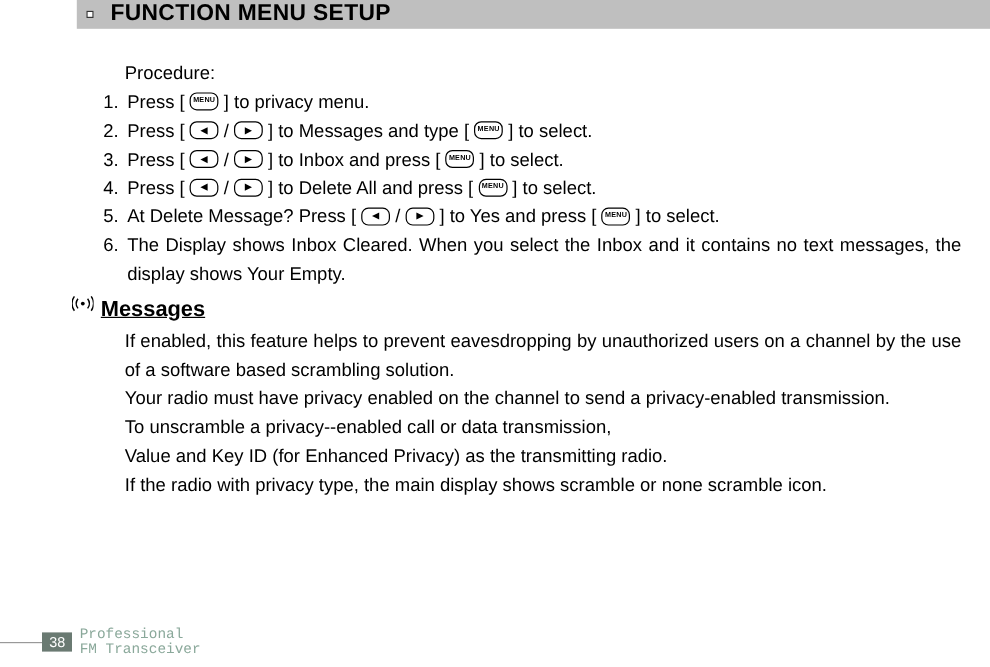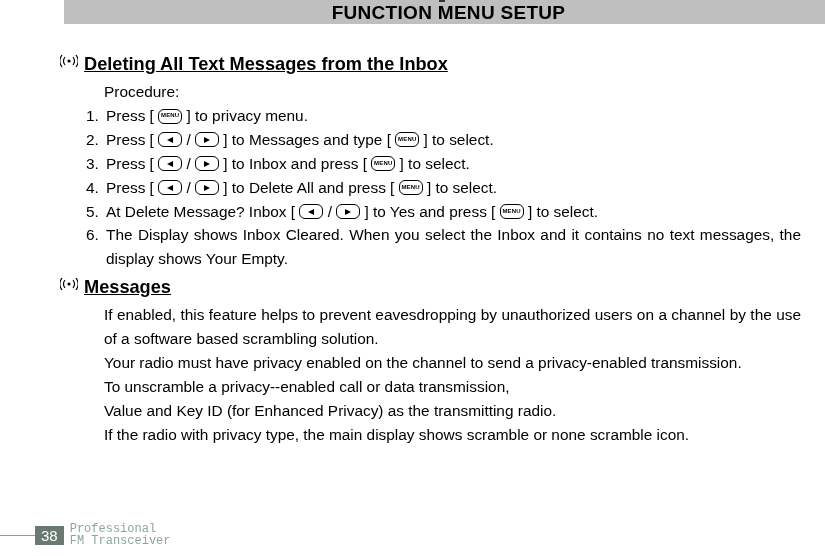--- a/index.html
+++ b/index.html
@@ -13,21 +13,20 @@
     background: #fff;
     position: relative;
   }
   .header-bar {
     margin: 0 0 0 64px;
     height: 24px;
     background: #bfbfbf;
     display: flex;
     align-items: center;
     padding-left: 8px;
-    flex-direction: column;
   }
   .header-bullet {
     width: 6px; height: 6px;
     border: 1px solid #333;
     background: #fff;
     margin-right: 14px;
   }
   .header-title {
     font-weight: bold;
     font-size: 19px;
@@ -106,55 +105,41 @@
     align-items: center;
   }
   .footer-line {
     width: 35px;
     border-top: 1px solid #999;
     margin-right: 0;
   }
   .page-num {
     background: #6a7a72;
     color: #fff;
-    font-size: 15px;
+    font-size: 12px;
     padding: 1px 6px;
     margin-right: 6px;
   }
   .footer-text {
     font-family: Liberation Mono, monospace;
     font-size: 12px;
     line-height: 1.05;
     color: #8aa89a;
   }
 </style>
 </head>
 <body>
 
 <div class="header-bar">
   <span class="header-bullet"></span>
   <span class="header-title">FUNCTION MENU SETUP</span>
 </div>
 
 <div class="content">
 
-  <div class="section-row">
-    <span class="radio-icon">
-      <svg width="18" height="16" viewBox="0 0 18 16">
-        <g stroke="#000" stroke-width="1.2" fill="none">
-          <path d="M2 2 A10 10 0 0 0 2 14"></path>
-          <path d="M5 4 A6.5 6.5 0 0 0 5 12"></path>
-          <path d="M16 2 A10 10 0 0 1 16 14"></path>
-          <path d="M13 4 A6.5 6.5 0 0 1 13 12"></path>
-        </g>
-        <circle cx="9" cy="8" r="1.6" fill="#000"></circle>
-      </svg>
-    </span>
-    <span class="section-title">Deleting All Text Messages from the Inbox</span>
-  </div>
 
   <div class="indent">Procedure:</div>
 
   <ol class="steps">
     <li>
       <span>Press [ </span><span class="btn menu">MENU</span><span> ] to privacy menu.</span>
     </li>
     <li>
       <span>Press [ </span><span class="btn">
           <span class="arrow-left"></span>
@@ -170,21 +155,21 @@
         </span><span> ] to Inbox and press [ </span><span class="btn menu">MENU</span><span> ] to select.</span>
     </li>
     <li>
       <span>Press [ </span><span class="btn">
           <span class="arrow-left"></span>
         </span><span> / </span><span class="btn">
           <span class="arrow-right"></span>
         </span><span> ] to Delete All and press [ </span><span class="btn menu">MENU</span><span> ] to select.</span>
     </li>
     <li>
-      <span>At Delete Message? Inbox [ </span><span class="btn">
+      <span>At Delete Message? Press [ </span><span class="btn">
           <span class="arrow-left"></span>
         </span><span> / </span><span class="btn">
           <span class="arrow-right"></span>
         </span><span> ] to Yes and press [ </span><span class="btn menu">MENU</span><span> ] to select.</span>
     </li>
     <li class="justify">The Display shows Inbox Cleared. When you select the Inbox and it contains no text messages, the display shows Your Empty.</li>
   </ol>
 
   <div class="section-row" style="margin-top:2px">
     <span class="radio-icon">

